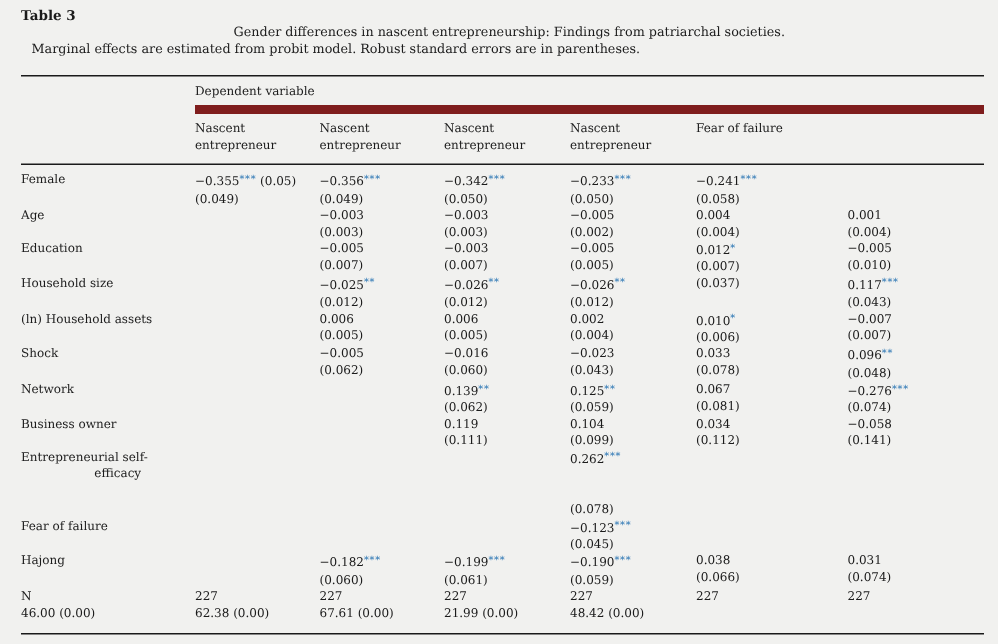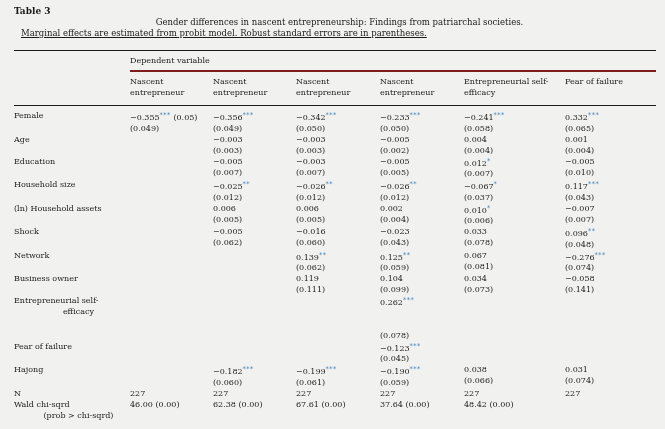--- a/index.html
+++ b/index.html
@@ -8,30 +8,30 @@
     background:#f1f1ef;
     font-family:"DejaVu Serif","Liberation Serif",serif;
     color:#1b1b1b;
     -webkit-font-smoothing:antialiased;
     overflow:hidden;
   }
   .page{position:relative;width:665px;height:429px;padding-left:10px;}
   .titleblock{position:absolute;left:14px;top:6px;right:10px;}
   .t-title{font-weight:bold;font-size:9px;line-height:11px;}
   .t-caption{font-size:8.5px;line-height:11px;text-align:center;}
-  .t-note{font-size:8.5px;line-height:11px;padding-left:7px;text-decoration:underline;}
+  .t-note{font-size:8.5px;line-height:11px;padding-left:7px;}
   .tbl{
     position:absolute;left:14px;top:50px;width:642px;
     border-top:1.5px solid #1a1a1a;
     border-bottom:1.5px solid #1a1a1a;
     font-size:8px;
   }
   .grid{display:grid;grid-template-columns:116px 83px 83px 84px 84px 101px 91px;}
   .hdr1{grid-template-columns:116px 1fr;padding-top:5px;}
-  .depvar{border-bottom:2px solid #7f1d1d;padding-bottom:4px;line-height:10px;}
+  .depvar{border-bottom:6px solid #7f1d1d;padding-bottom:4px;line-height:10px;}
   .hdr2{padding-top:5px;padding-bottom:7px;border-bottom:1px solid #1a1a1a;}
   .hdr2 .cell{line-height:10.5px;}
   .hdr2 .w-narrow{max-width:62px;}
   .hdr2 .w-wide{max-width:96px;}
   #tbody{padding-top:4px;padding-bottom:8px;}
   .cell{overflow:hidden;}
   .line{line-height:11px;min-height:11px;white-space:nowrap;}
   .lbl .line.cont{padding-left:13px;text-align:center;}
   .ast{
     color:var(--ast,#2f78b5);
@@ -54,21 +54,20 @@
     <div class="grid hdr1">
       <div class="cell"></div>
       <div class="cell depvar">Dependent variable</div>
     </div>
     <div class="grid hdr2" id="colhdrs">
         <div class="cell"></div>
         <div class="cell w-narrow">Nascent entrepreneur</div>
         <div class="cell w-narrow">Nascent entrepreneur</div>
         <div class="cell w-narrow">Nascent entrepreneur</div>
         <div class="cell w-narrow">Nascent entrepreneur</div>
-        <div class="cell w-wide">Entrepreneurial self-efficacy</div>
         <div class="cell ">Fear of failure</div>
       </div>
     <div id="tbody">
         <div class="grid">
           <div class="cell lbl">
             <div class="line ">Female</div>
           </div>
           <div class="cell">
             <div class="line">−0.355<span class="ast">***</span> (0.05)</div>
             <div class="line">(0.049)</div>
@@ -82,24 +81,20 @@
             <div class="line">(0.050)</div>
           </div>
           <div class="cell">
             <div class="line">−0.233<span class="ast">***</span></div>
             <div class="line">(0.050)</div>
           </div>
           <div class="cell">
             <div class="line">−0.241<span class="ast">***</span></div>
             <div class="line">(0.058)</div>
           </div>
-          <div class="cell">
-            <div class="line">0.332<span class="ast">***</span></div>
-            <div class="line">(0.065)</div>
-          </div>
         </div>
         <div class="grid">
           <div class="cell lbl">
             <div class="line ">Age</div>
           </div>
           <div class="cell"></div>
           <div class="cell">
             <div class="line">−0.003</div>
             <div class="line">(0.003)</div>
           </div>
@@ -157,21 +152,20 @@
           </div>
           <div class="cell">
             <div class="line">−0.026<span class="ast">**</span></div>
             <div class="line">(0.012)</div>
           </div>
           <div class="cell">
             <div class="line">−0.026<span class="ast">**</span></div>
             <div class="line">(0.012)</div>
           </div>
           <div class="cell">
-            <div class="line">−0.067<span class="ast">*</span></div>
             <div class="line">(0.037)</div>
           </div>
           <div class="cell">
             <div class="line">0.117<span class="ast">***</span></div>
             <div class="line">(0.043)</div>
           </div>
         </div>
         <div class="grid">
           <div class="cell lbl">
             <div class="line ">(ln) Household assets</div>
@@ -256,21 +250,21 @@
           <div class="cell">
             <div class="line">0.119</div>
             <div class="line">(0.111)</div>
           </div>
           <div class="cell">
             <div class="line">0.104</div>
             <div class="line">(0.099)</div>
           </div>
           <div class="cell">
             <div class="line">0.034</div>
-            <div class="line">(0.073)</div>
+            <div class="line">(0.112)</div>
           </div>
           <div class="cell">
             <div class="line">−0.058</div>
             <div class="line">(0.141)</div>
           </div>
         </div>
         <div class="grid">
           <div class="cell lbl">
             <div class="line ">Entrepreneurial self-</div>
             <div class="line cont">efficacy</div>
@@ -344,35 +338,31 @@
             <div class="line">227</div>
           </div>
           <div class="cell">
             <div class="line">227</div>
           </div>
           <div class="cell">
             <div class="line">227</div>
           </div>
         </div>
         <div class="grid">
-          <div class="cell lbl">
-            <div class="line ">Wald chi-sqrd</div>
-            <div class="line cont">(prob &gt; chi-sqrd)</div>
-          </div>
           <div class="cell">
             <div class="line">46.00 (0.00)</div>
           </div>
           <div class="cell">
             <div class="line">62.38 (0.00)</div>
           </div>
           <div class="cell">
             <div class="line">67.61 (0.00)</div>
           </div>
           <div class="cell">
-            <div class="line">37.64 (0.00)</div>
+            <div class="line">21.99 (0.00)</div>
           </div>
           <div class="cell">
             <div class="line">48.42 (0.00)</div>
           </div>
         </div>
       </div>
   </div>
 </div>
 
 </body></html>

